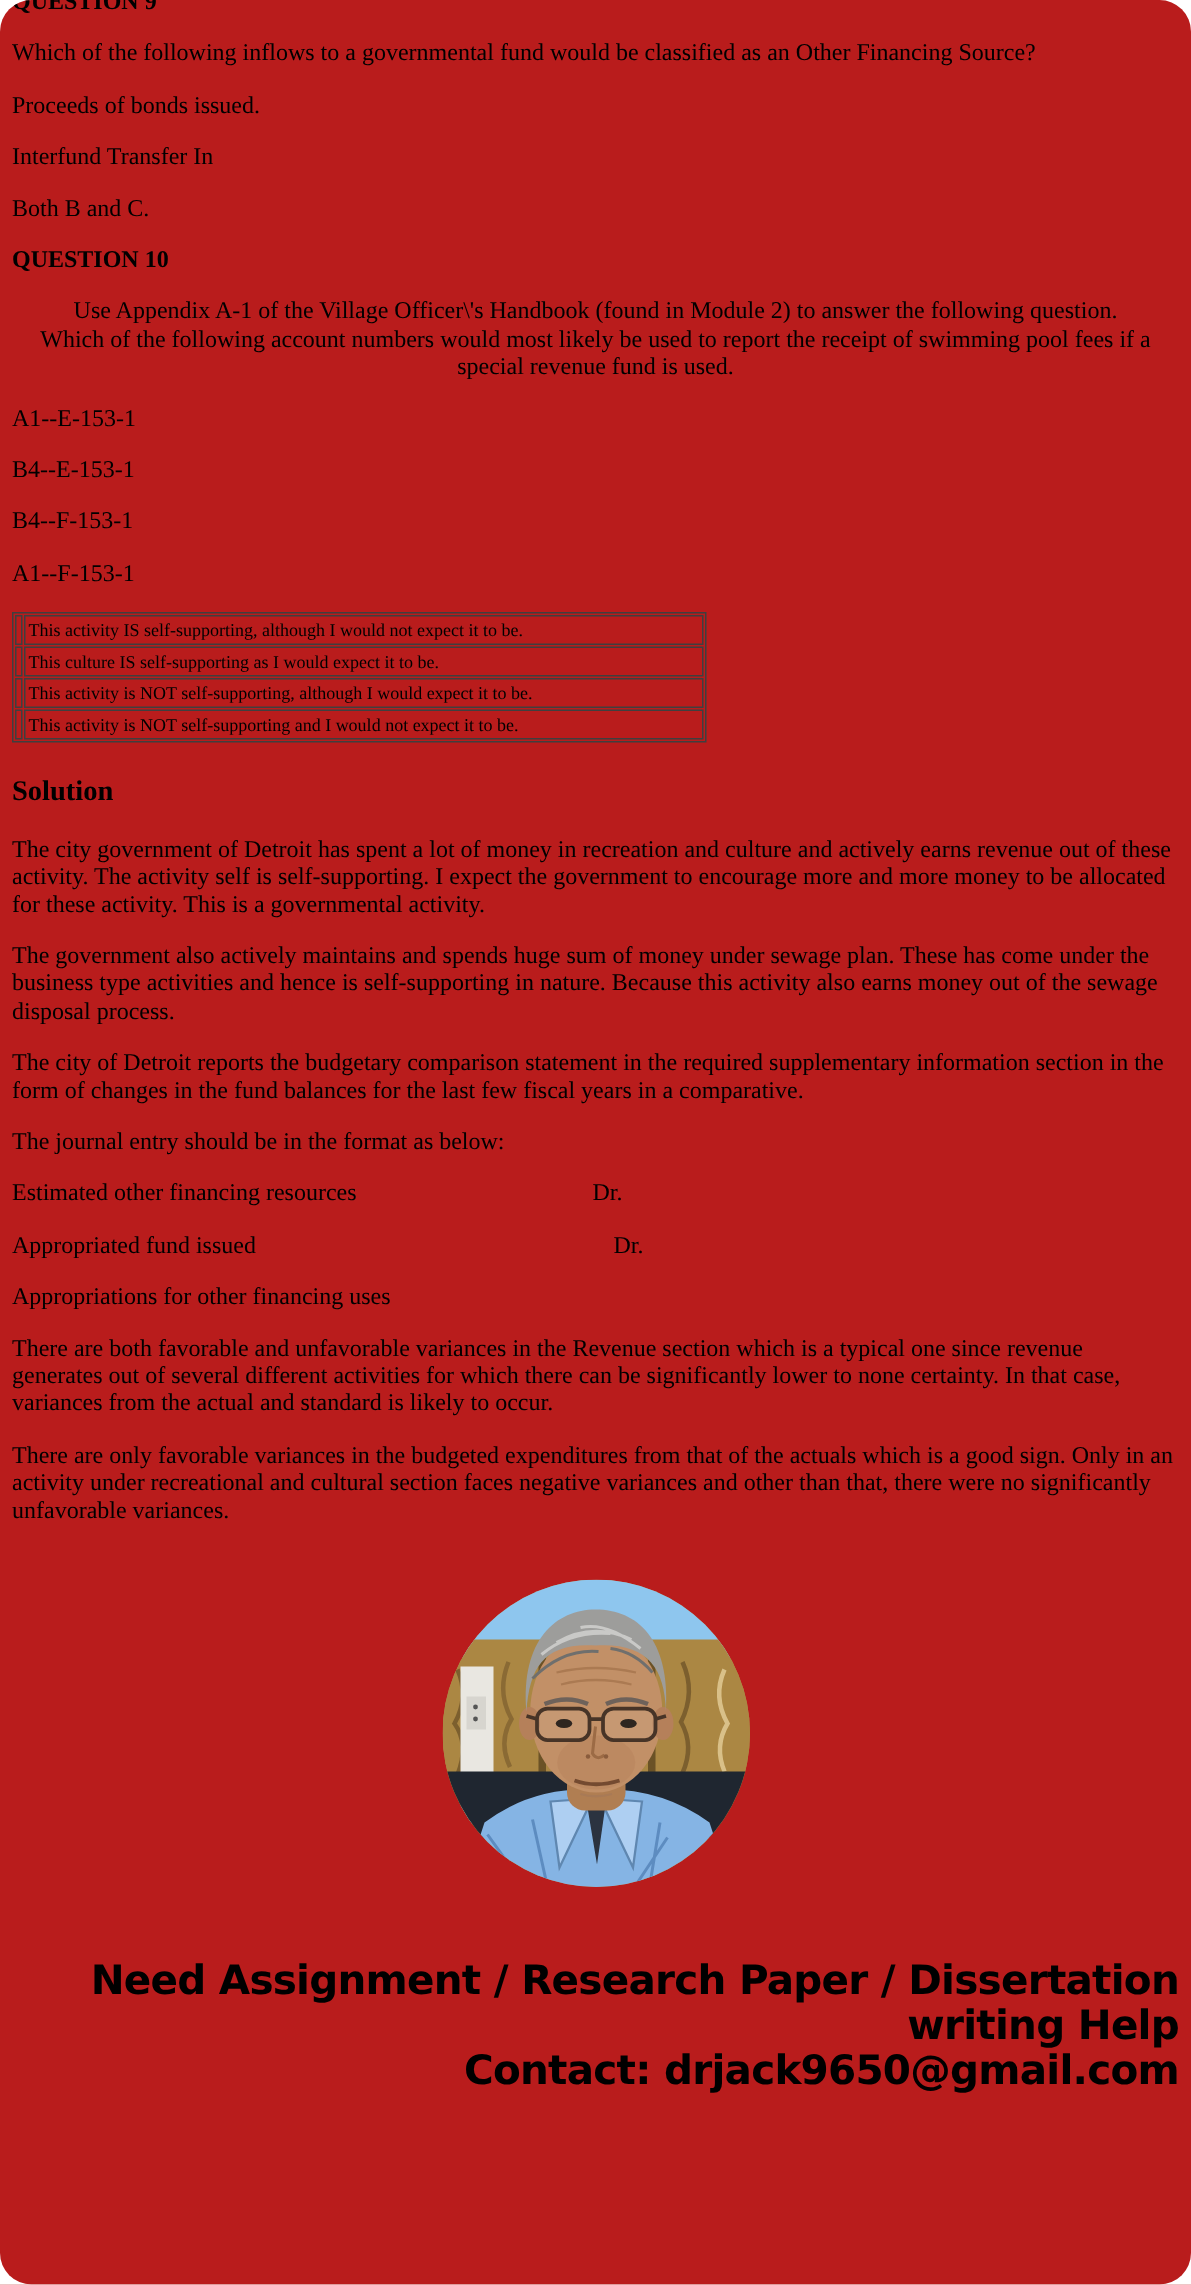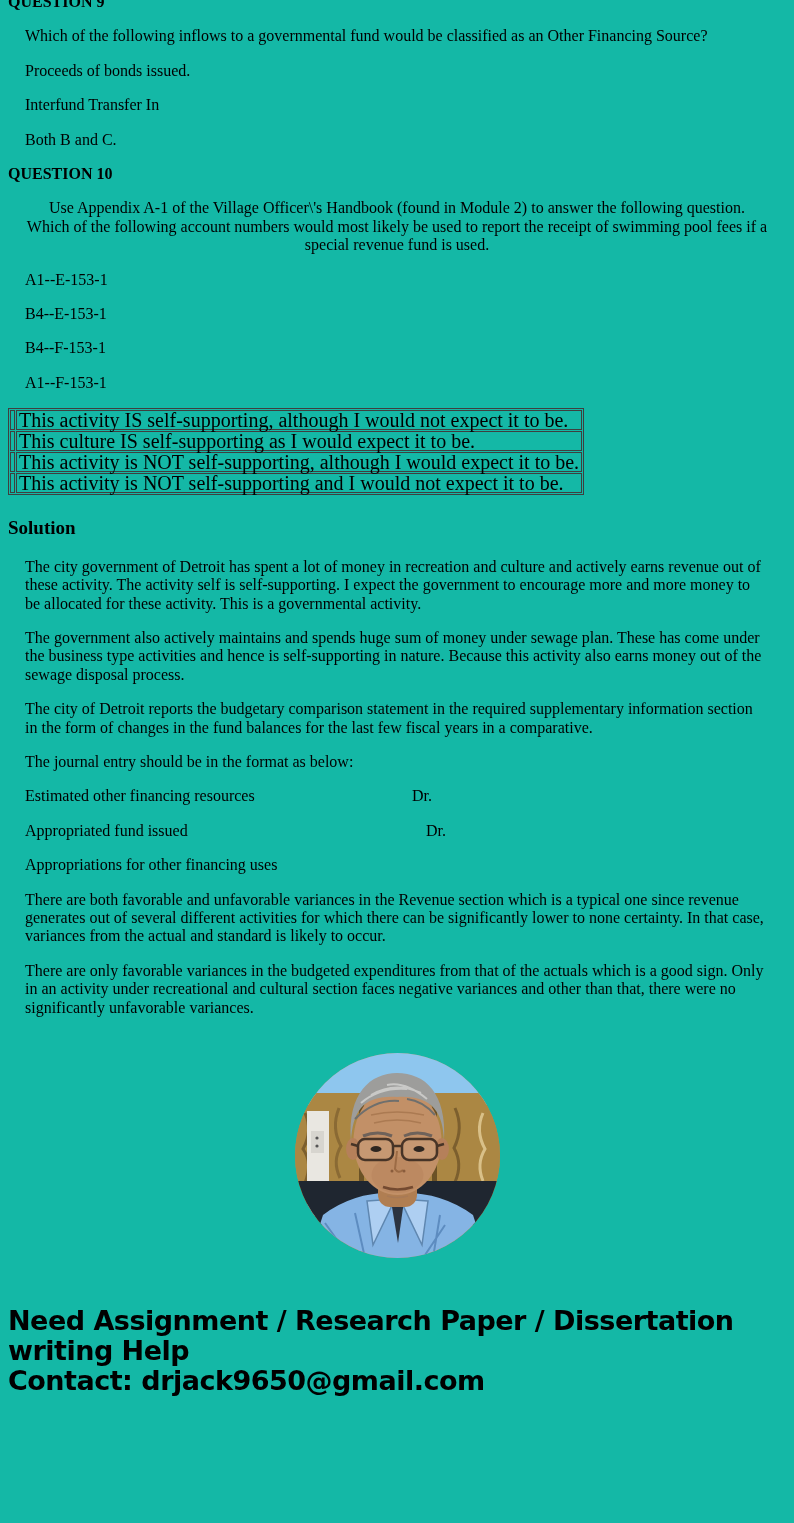--- a/index.html
+++ b/index.html
@@ -3,42 +3,43 @@
 <meta charset="utf-8">
 <style>
   html, body { margin: 0; padding: 0; background: #ffffff; }
   .page {
     position: relative;
     width: 794px;
     height: 1523px;
     box-sizing: border-box;
     padding: 0 8px;
     overflow: hidden;
-    background: #14b8a6;
+    background: #b91c1c;
     color: #000000;
     font-family: "Liberation Serif", "DejaVu Serif", serif;
     font-size: 16px;
     line-height: 1.15;
-  }
-  p { margin: 16px 17px; }
+    border-radius: 21px;
+  }
+  p { margin: 16px 0; }
   .q-heading { font-weight: bold; margin: 16px 0; }
   .q-heading.clipped-top { margin-top: -7px; }
   .prompt-line { display: block; text-align: center; }
 
   table.activity {
     border-collapse: separate;
     border-spacing: 1px;
     border: 1px solid #3f3f3f;
     margin-top: 13px;
   }
   table.activity td {
     border: 1px solid #3f3f3f;
     padding: 0 2px;
     line-height: 18px;
-    font-size: 20px;
+    font-size: 12px;
   }
   table.activity td.marker { width: 3px; padding: 0; }
   table.activity td.option { white-space: nowrap; width: 447px; }
 
   h3.solution-heading {
     font-size: 19px;
     font-weight: bold;
     margin: 22px 0 19px 0;
   }
 
@@ -50,21 +51,21 @@
   .avatar-wrap {
     width: 205px;
     height: 205px;
     margin: 36px auto 0 auto;
     border-radius: 50%;
     overflow: hidden;
   }
 
   .footer-banner {
     margin: 48px 0 0 0;
-    text-align: left;
+    text-align: right;
     font-family: "DejaVu Sans", "Liberation Sans", sans-serif;
     font-weight: bold;
     font-size: 27px;
     line-height: 30px;
     letter-spacing: -0.5px;
     color: #000000;
   }
   .footer-banner span { display: block; }
 </style>
 </head>

